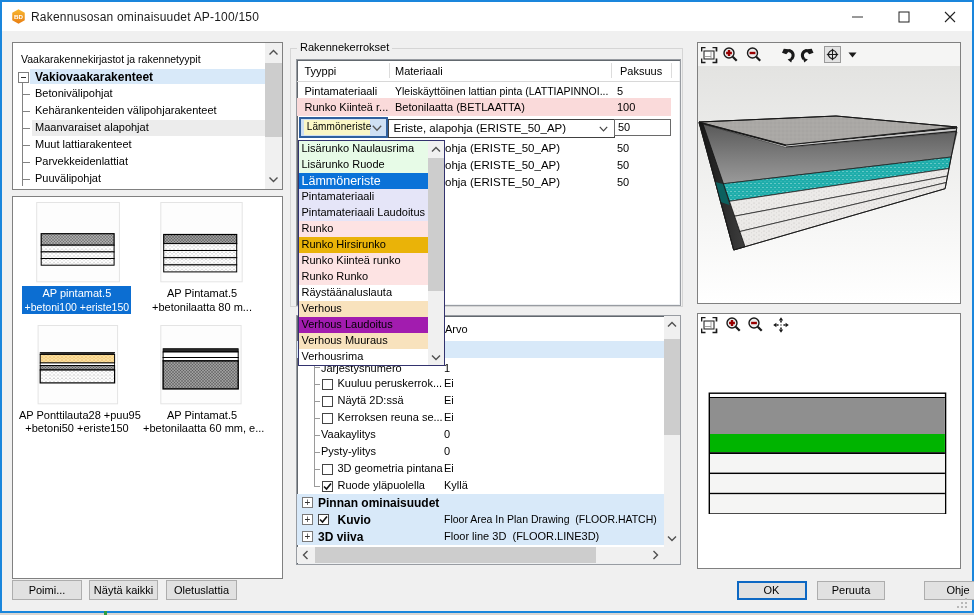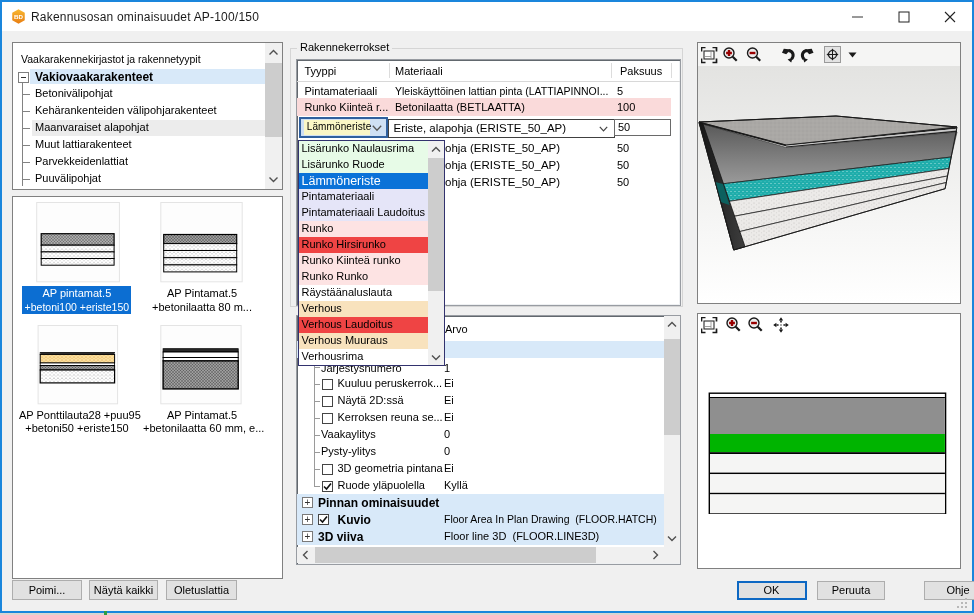--- a/index.html
+++ b/index.html
@@ -286,36 +286,36 @@
       </div>
     <div class="abs" style="left:0;top:48.5px;width:129.5px;height:16px;background:#e5e5f8;">
         <div class="txt" style="left:3px;top:1px;font-size:11px;">Pintamateriaali</div>
       </div>
     <div class="abs" style="left:0;top:64.5px;width:129.5px;height:16px;background:#e5e5f8;">
         <div class="txt" style="left:3px;top:1px;font-size:11px;">Pintamateriaali Laudoitus</div>
       </div>
     <div class="abs" style="left:0;top:80.5px;width:129.5px;height:16px;background:#fde3e3;">
         <div class="txt" style="left:3px;top:1px;font-size:11px;">Runko</div>
       </div>
-    <div class="abs" style="left:0;top:96.5px;width:129.5px;height:16px;background:#ef4444;">
+    <div class="abs" style="left:0;top:96.5px;width:129.5px;height:16px;background:#eab308;">
         <div class="txt" style="left:3px;top:1px;font-size:11px;">Runko Hirsirunko</div>
       </div>
     <div class="abs" style="left:0;top:112.5px;width:129.5px;height:16px;background:#fde3e3;">
         <div class="txt" style="left:3px;top:1px;font-size:11px;">Runko Kiinteä runko</div>
       </div>
     <div class="abs" style="left:0;top:128.5px;width:129.5px;height:16px;background:#fde3e3;">
         <div class="txt" style="left:3px;top:1px;font-size:11px;">Runko Runko</div>
       </div>
     <div class="abs" style="left:0;top:144.5px;width:129.5px;height:16px;background:#ffffff;">
         <div class="txt" style="left:3px;top:1px;font-size:11px;">Räystäänaluslauta</div>
       </div>
     <div class="abs" style="left:0;top:160.5px;width:129.5px;height:16px;background:#f8e2bd;">
         <div class="txt" style="left:3px;top:1px;font-size:11px;">Verhous</div>
       </div>
-    <div class="abs" style="left:0;top:176.5px;width:129.5px;height:16px;background:#ef4444;">
+    <div class="abs" style="left:0;top:176.5px;width:129.5px;height:16px;background:#a21caf;">
         <div class="txt" style="left:3px;top:1px;font-size:11px;">Verhous Laudoitus</div>
       </div>
     <div class="abs" style="left:0;top:192.5px;width:129.5px;height:16px;background:#f8e2bd;">
         <div class="txt" style="left:3px;top:1px;font-size:11px;">Verhous Muuraus</div>
       </div>
     <div class="abs" style="left:0;top:208.5px;width:129.5px;height:16px;background:#ffffff;">
         <div class="txt" style="left:3px;top:1px;font-size:11px;">Verhousrima</div>
       </div>
 
     <div class="sb-track" style="left:129.5px;top:0px;width:16px;height:224.5px;"></div>

